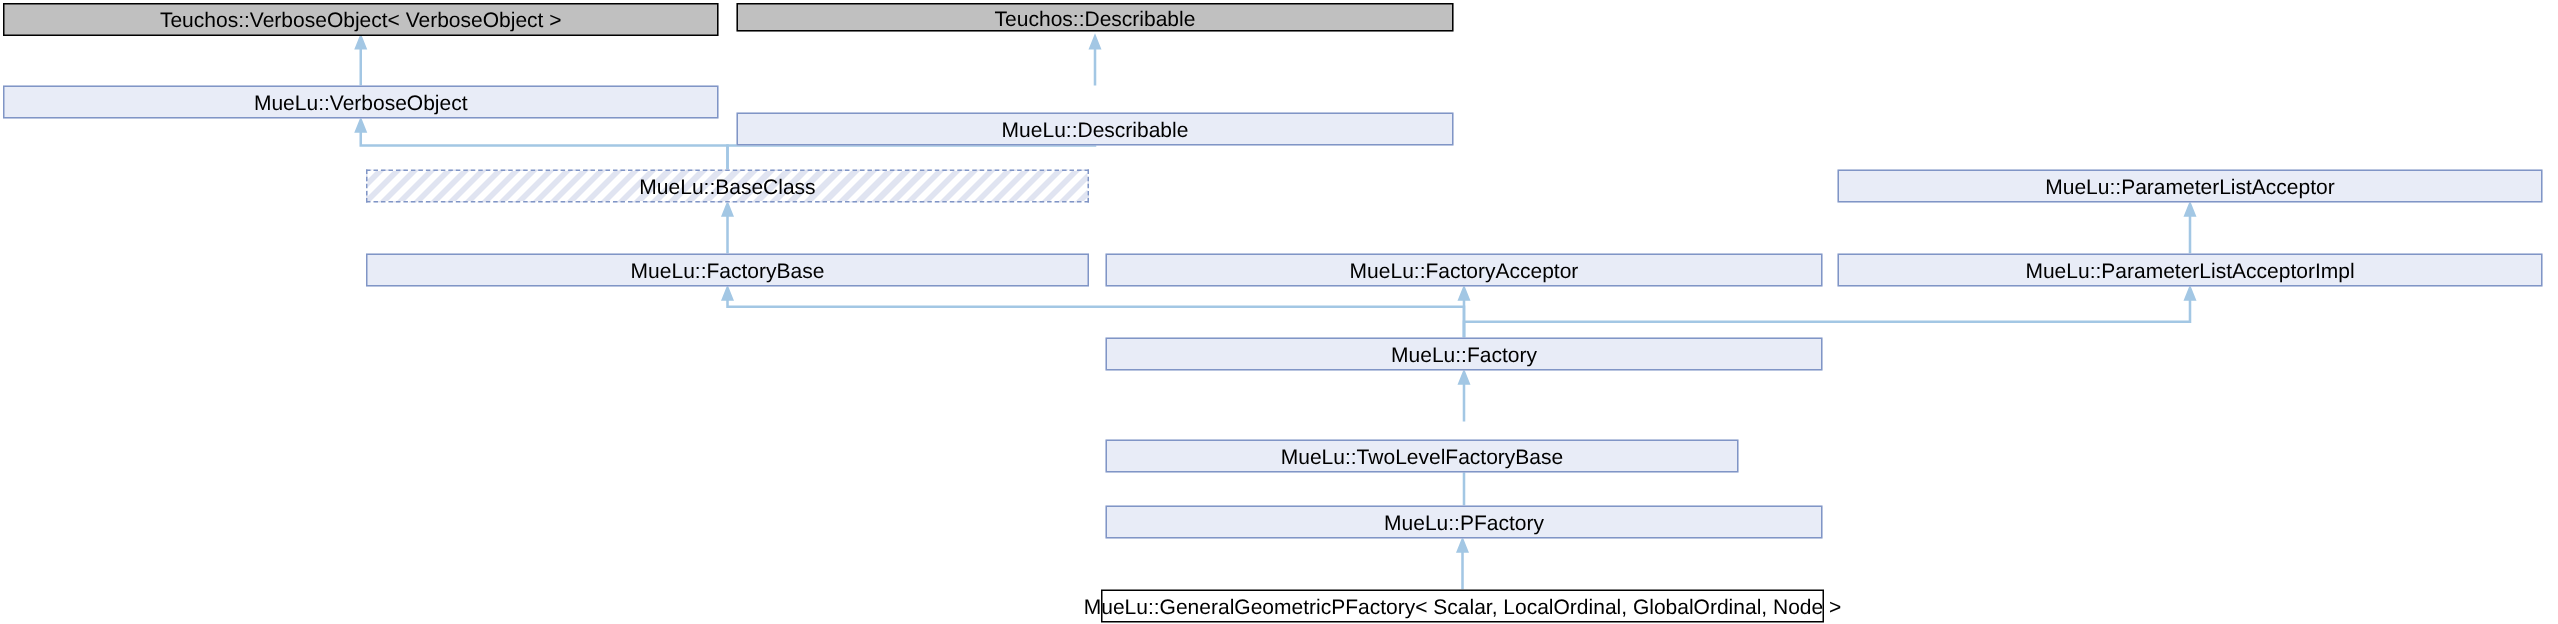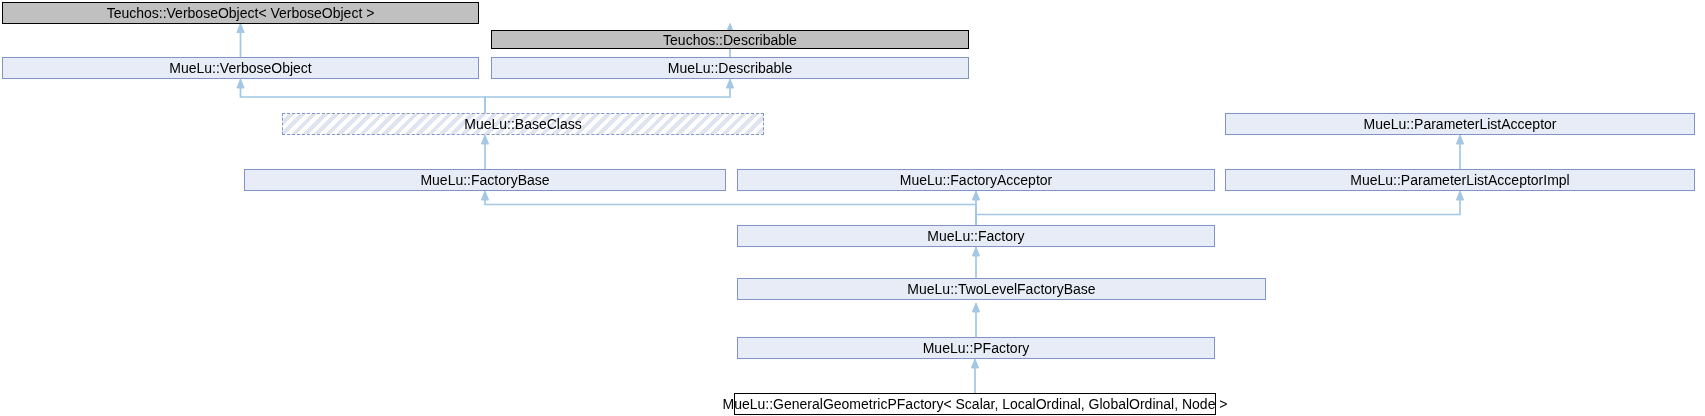--- a/index.html
+++ b/index.html
@@ -106,25 +106,25 @@
       <g>
         <path d="M 976 337 L 976 312" fill="none" stroke="#a3c7e4" stroke-width="1.7"></path>
         <path d="M 976 303 L 972.4 312 L 979.6 312 Z" fill="#a3c7e4" stroke="#a3c7e4"></path>
       </g>
       <g>
         <path d="M 975 393 L 975 368" fill="none" stroke="#a3c7e4" stroke-width="1.7"></path>
         <path d="M 975 359 L 971.4 368 L 978.6 368 Z" fill="#a3c7e4" stroke="#a3c7e4"></path>
       </g>
     </svg>
 <div class="node external" style="left: 2px; top: 2px; width: 477px; height: 22px;">Teuchos::VerboseObject&lt; VerboseObject &gt;</div>
-    <div class="node external" style="left: 491px; top: 2px; width: 478px; height: 19px; margin-top: 28px;">Teuchos::Describable</div>
+    <div class="node external" style="left: 491px; top: 2px; width: 478px; height: 19px;">Teuchos::Describable</div>
     <div class="node class" style="left: 2px; top: 57px; width: 477px; height: 22px;">MueLu::VerboseObject</div>
-    <div class="node class" style="left: 491px; top: 57px; width: 478px; height: 22px;">MueLu::Describable</div>
-    <div class="node virtual" style="left: 244px; top: 113px; width: 482px; height: 22px; margin-left: 38px;">MueLu::BaseClass</div>
+    <div class="node class" style="left: 491px; top: 75px; width: 478px; height: 22px;">MueLu::Describable</div>
+    <div class="node virtual" style="left: 244px; top: 113px; width: 482px; height: 22px;">MueLu::BaseClass</div>
     <div class="node class" style="left: 244px; top: 169px; width: 482px; height: 22px;">MueLu::FactoryBase</div>
     <div class="node class" style="left: 1225px; top: 113px; width: 470px; height: 22px;">MueLu::ParameterListAcceptor</div>
     <div class="node class" style="left: 737px; top: 169px; width: 478px; height: 22px;">MueLu::FactoryAcceptor</div>
     <div class="node class" style="left: 1225px; top: 169px; width: 470px; height: 22px;">MueLu::ParameterListAcceptorImpl</div>
     <div class="node class" style="left: 737px; top: 225px; width: 478px; height: 22px;">MueLu::Factory</div>
-    <div class="node class" style="left: 737px; top: 278px; width: 529px; height: 22px;">MueLu::TwoLevelFactoryBase</div>
+    <div class="node class" style="left: 737px; top: 293px; width: 422px; height: 22px;">MueLu::TwoLevelFactoryBase</div>
     <div class="node class" style="left: 737px; top: 337px; width: 478px; height: 22px;">MueLu::PFactory</div>
     <div class="node main" style="left: 734px; top: 393px; width: 482px; height: 22px;">MueLu::GeneralGeometricPFactory&lt; Scalar, LocalOrdinal, GlobalOrdinal, Node &gt;</div>
   </div>
 
 </body></html>

